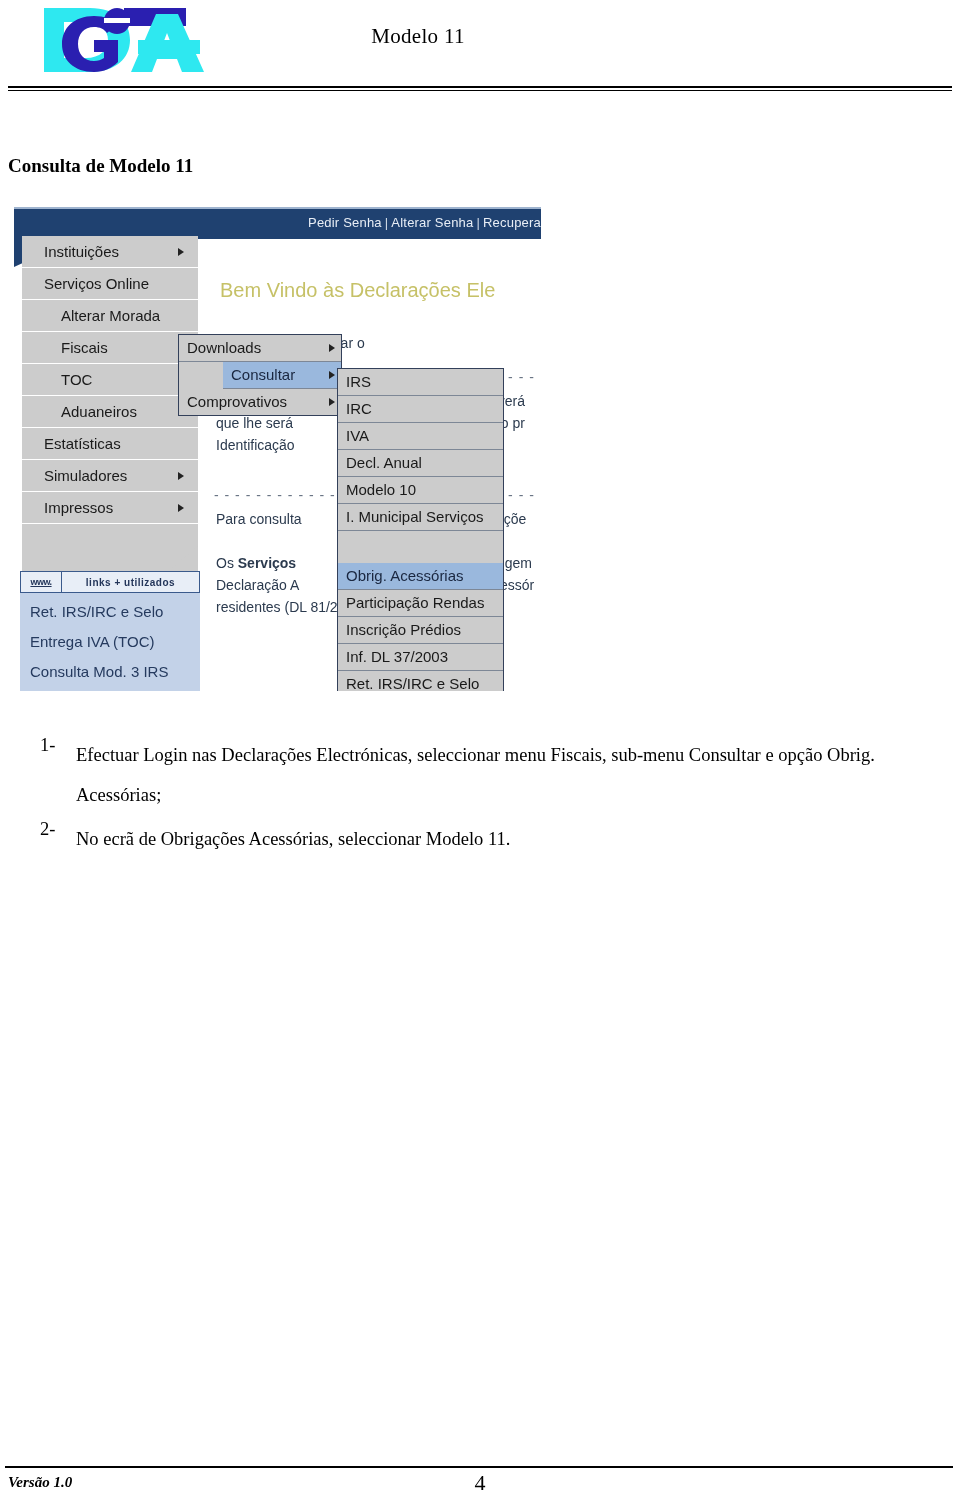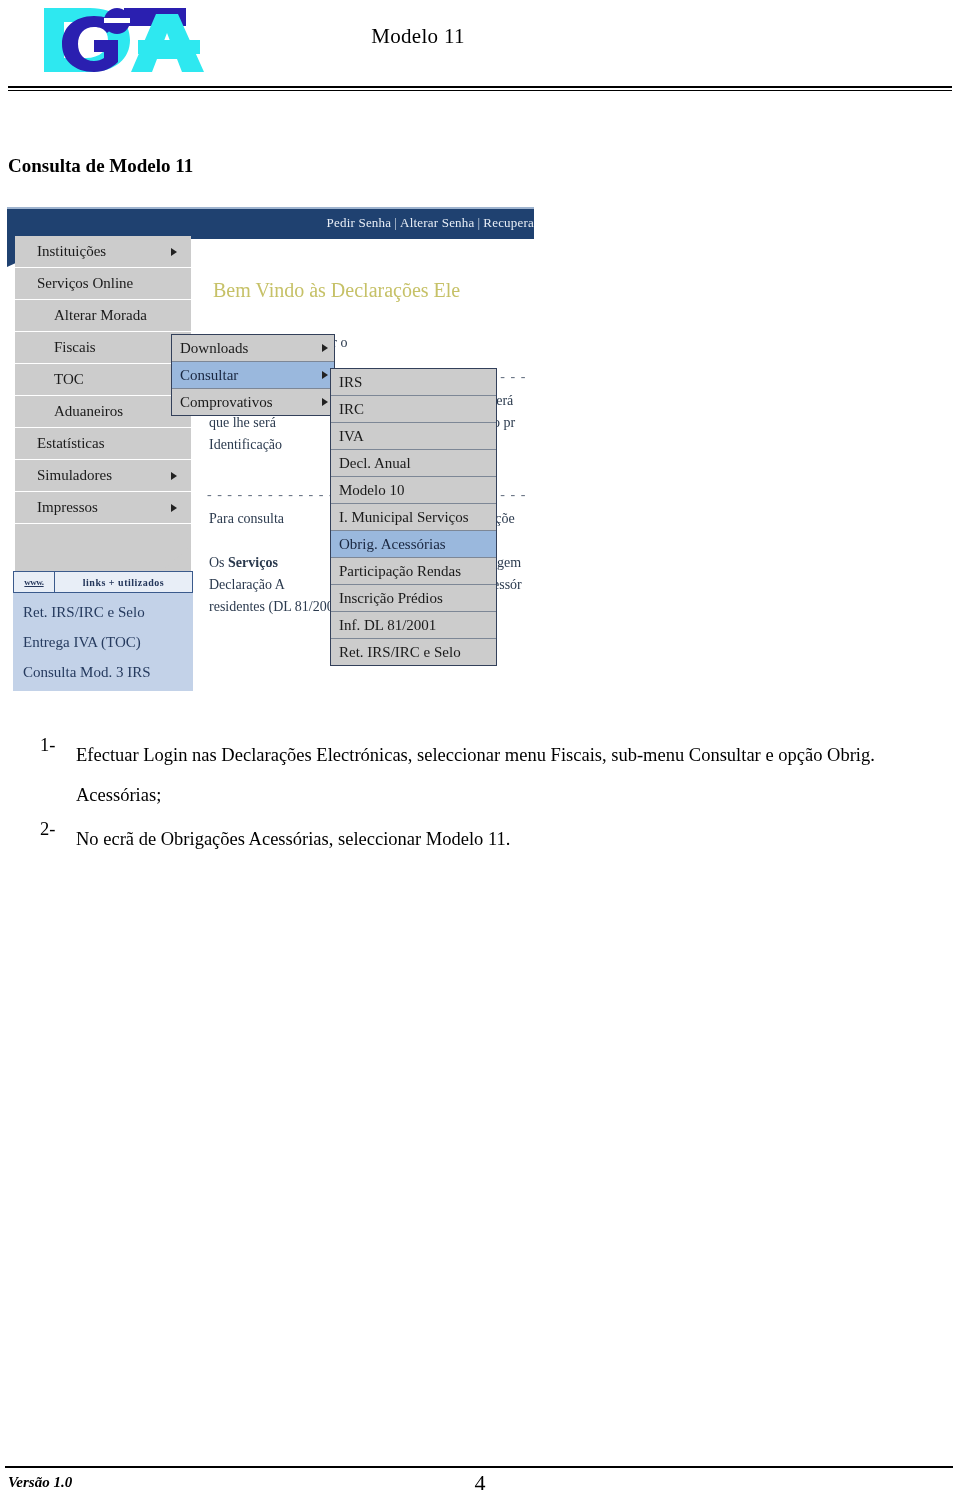--- a/index.html
+++ b/index.html
@@ -56,27 +56,27 @@
     left: 8px; top: 155px;
     font-family: "Liberation Serif", "DejaVu Serif", serif;
     font-size: 19px;
     font-weight: bold;
     color: #000;
   }
 
   
   #screenshot {
     position: absolute;
-    left: 7px;
+    left: 14px;
     top: 203px;
     width: 527px;
     height: 488px;
     background: #ffffff;
     overflow: hidden;
-    font-family: Liberation Serif, serif;
+    font-family: Liberation Sans, sans-serif;
   }
 
   
   .top-bar {
     position: absolute;
     left: 0; top: 4px;
     width: 527px;
     height: 30px;
     background: #1f4170;
     border-top: 2px solid #9fb4cf;
@@ -233,20 +233,21 @@
     font-size: 15px;
     padding-left: 8px;
     color: #1a1a1a;
     border-bottom: 1px solid #7d8796;
     white-space: nowrap;
   }
   .fl-item:last-child { border-bottom: 0; }
   .fl-item.sel {
     background: #9ab8dd;
     color: #1a2740;
+    margin-left: 44px;
   }
   .fl-arrow {
     position: absolute;
     right: 6px; top: 50%;
     margin-top: -4px;
     width: 0; height: 0;
     border-left: 6px solid #222;
     border-top: 4px solid transparent;
     border-bottom: 4px solid transparent;
   }
@@ -263,21 +264,21 @@
   .fl2-item {
     height: 26px;
     line-height: 26px;
     font-size: 15px;
     padding-left: 8px;
     color: #1a1a1a;
     border-bottom: 1px solid #7d8796;
     white-space: nowrap;
   }
   .fl2-item:last-child { border-bottom: 0; }
-  .fl2-item.sel { background: #9ab8dd; color: #1a2740; }
+  .fl2-item.sel { background: #9ab8dd; color: #1a2740; margin-top: 32px; }
 
   
   .instructions {
     position: absolute;
     left: 40px;
     top: 735px;
     width: 890px;
     font-family: "Liberation Serif", "DejaVu Serif", serif;
     font-size: 18.5px;
     color: #000;
@@ -456,21 +457,21 @@
   <div class="flyout2">
     <div class="fl2-item">IRS</div>
     <div class="fl2-item">IRC</div>
     <div class="fl2-item">IVA</div>
     <div class="fl2-item">Decl. Anual</div>
     <div class="fl2-item">Modelo 10</div>
     <div class="fl2-item">I. Municipal Serviços</div>
     <div class="fl2-item sel">Obrig. Acessórias</div>
     <div class="fl2-item">Participação Rendas</div>
     <div class="fl2-item">Inscrição Prédios</div>
-    <div class="fl2-item">Inf. DL 81/2001</div>
+    <div class="fl2-item">Inf. DL 37/2003</div>
     <div class="fl2-item">Ret. IRS/IRC e Selo</div>
   </div>
 
 </div>
 
 <div class="instructions">
   <div class="instr-row">
     <div class="instr-num">1-</div>
     <div class="instr-text">Efectuar Login nas Declarações Electrónicas, seleccionar menu Fiscais, sub-menu Consultar e opção Obrig. Acessórias;</div>
   </div>

